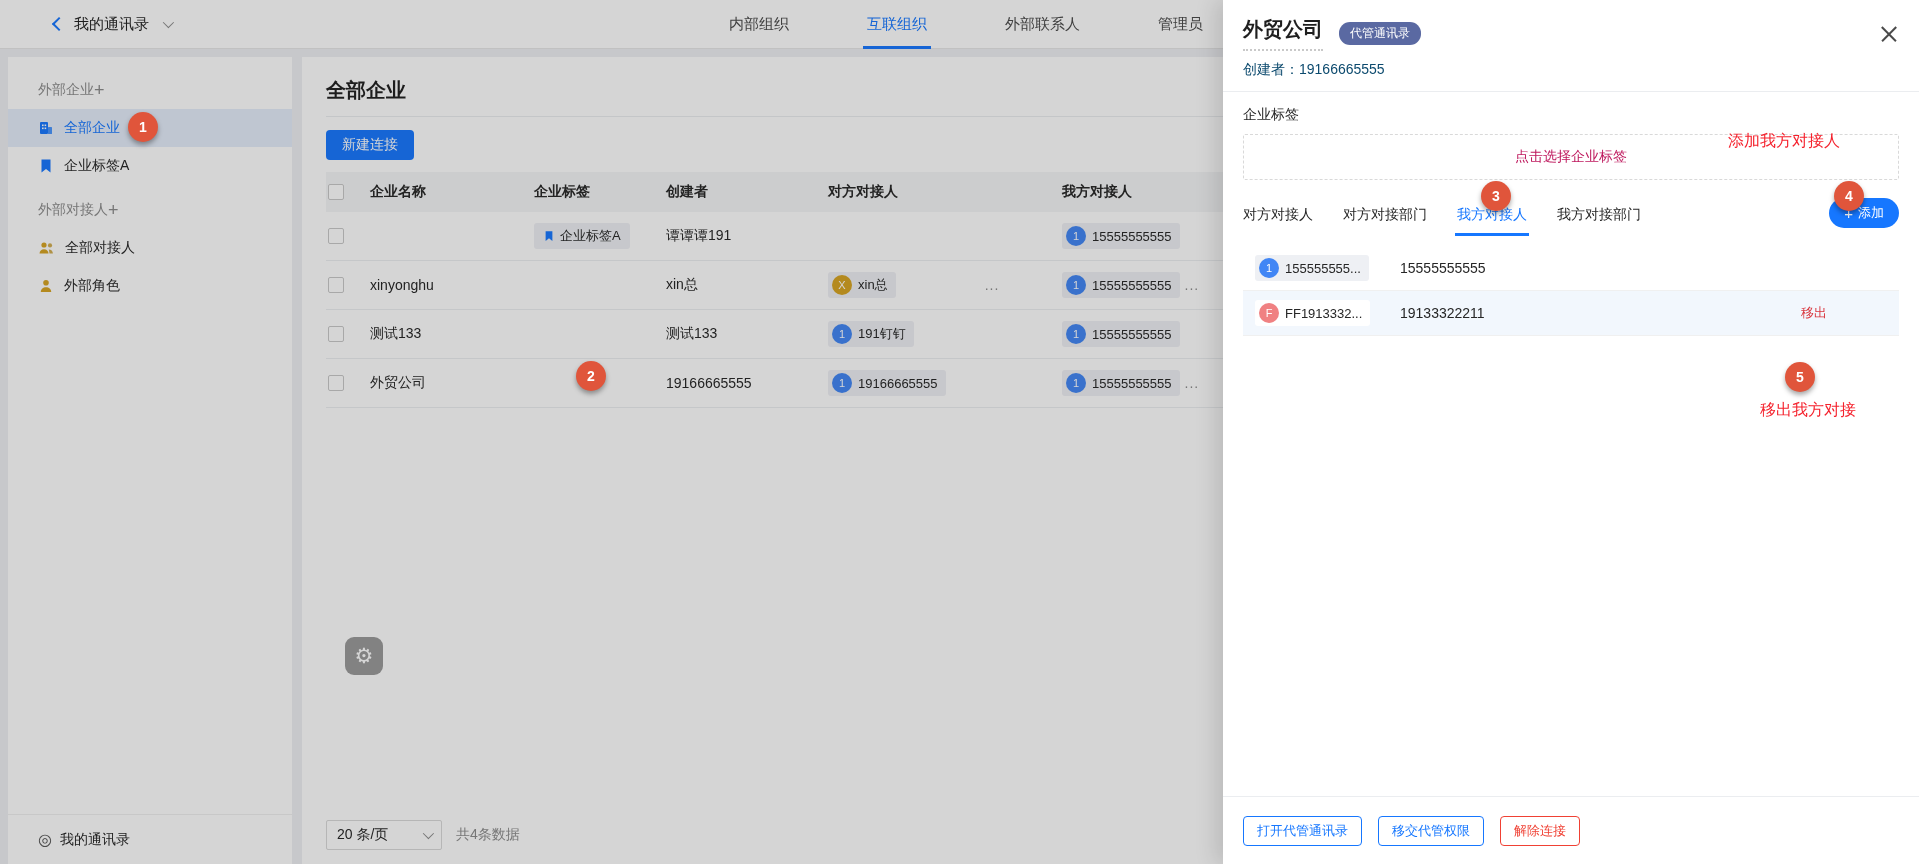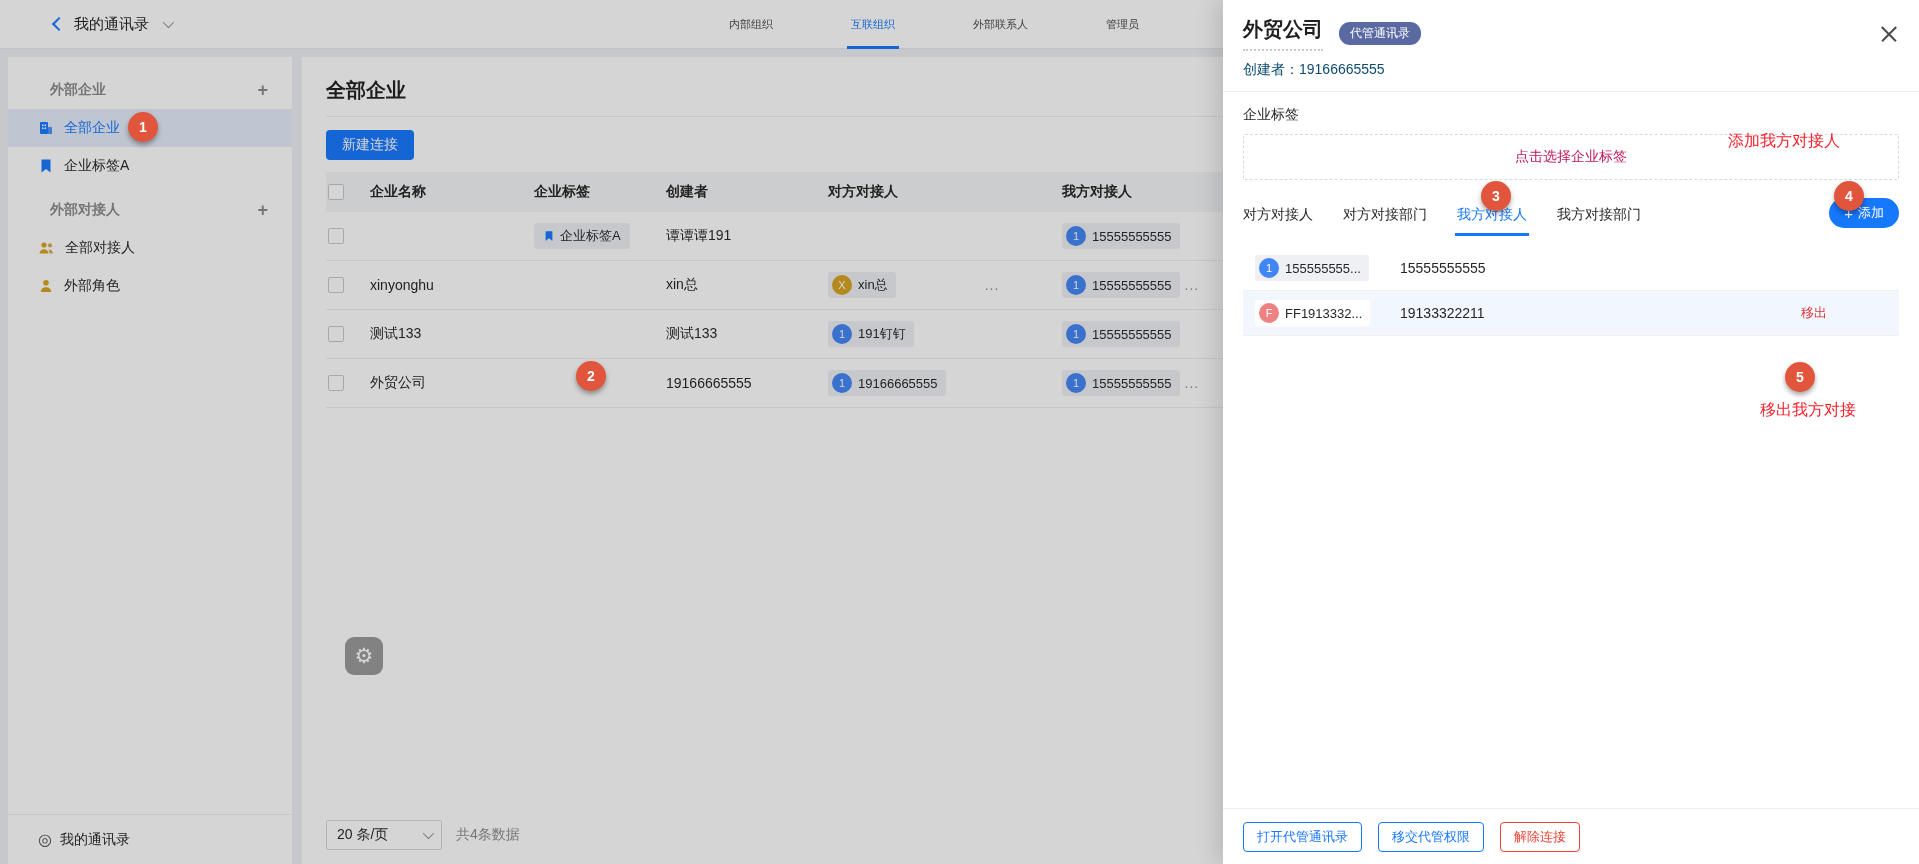--- a/index.html
+++ b/index.html
@@ -14,30 +14,30 @@
   .topbar {
     position:absolute; left:0; top:0; width:1919px; height:49px;
     background:#fff; border-bottom:1px solid #e7e7e7; z-index:10;
     display:flex; align-items:center;
   }
   .back-wrap { display:flex; align-items:center; gap:10px; margin-left:54px; cursor:pointer; }
   .back-chevron { width:10px; height:10px; border-left:2px solid #1677ff; border-bottom:2px solid #1677ff; transform:rotate(45deg); }
   .topbar-title { font-size:15px; color:#1f1f1f; }
   .caret-down { width:8px; height:8px; border-right:1.5px solid #8c8c8c; border-bottom:1.5px solid #8c8c8c; transform:rotate(45deg) translateY(-2px); margin-left:4px; }
   .top-tabs { position:absolute; left:725px; top:0; height:49px; display:flex; gap:70px; }
-  .top-tab { height:49px; display:flex; align-items:center; font-size:11px; color:#4a4a4a; cursor:pointer; position:relative; padding:0 4px; }
+  .top-tab { height:49px; display:flex; align-items:center; font-size:15px; color:#4a4a4a; cursor:pointer; position:relative; padding:0 4px; }
   .top-tab.active { color:#1677ff; }
   .top-tab.active::after { content:""; position:absolute; left:0; right:0; bottom:0; height:3px; background:#1677ff; }
 
   
   .sidebar {
     position:absolute; left:8px; top:57px; width:284px; height:807px;
     background:#fff; padding-top:14px; z-index:10;
   }
-  .group-header { height:38px; display:flex; align-items:center; justify-content:space-between; padding:0 24px 0 42px; color:#8c8c8c;font-weight:bold; }
+  .group-header { height:38px; display:flex; align-items:center; padding:0 24px 0 30px; color:#8c8c8c; }
   .plus-icon { font-size:18px; color:#8c8c8c; cursor:pointer; line-height:1; }
   .side-item { height:38px; display:flex; align-items:center; gap:10px; padding-left:30px; cursor:pointer; color:#262626; }
   .side-item.selected { background:#e4edfb; color:#1677ff; }
   .side-item svg { flex:0 0 auto; }
   .sidebar-footer {
     position:absolute; left:0; bottom:0; width:100%; height:50px;
     border-top:1px solid #efefef; display:flex; align-items:center; gap:8px; padding-left:30px; cursor:pointer;
   }
   .settings-glyph { font-size:16px; color:#595959; }
 
@@ -128,21 +128,21 @@
     background:#1677ff; color:#fff; border:none; font-size:13px; display:flex; align-items:center; gap:5px; cursor:pointer;
   }
   .btn-add .plus { font-size:15px; line-height:1; }
   .d-table { margin:10px 20px 0 20px; }
   .d-thead, .d-trow { display:grid; grid-template-columns:145px 146px 1fr 170px; align-items:center; padding-left:12px; }
   .d-thead { height:34px; background:#f5f6f7; font-weight:700; }
   .d-trow { height:45px; border-bottom:1px solid #f0f0f0; }
   .d-trow.hl { background:#f2f7fd; }
   .d-action { color:#d9363e; font-size:13px; text-align:center; cursor:pointer; }
   .d-footer {
-    position:absolute; left:0; right:0; bottom:0; height:56px; border-top:1px solid #ebedf0;
+    position:absolute; left:0; right:0; bottom:0; height:68px; border-top:1px solid #ebedf0;
     display:flex; align-items:center; gap:16px; padding-left:20px; background:#fff;
   }
   .btn-outline { height:30px; padding:0 13px; background:#fff; border-radius:4px; font-size:13px; cursor:pointer; }
   .btn-outline.blue { border:1px solid #1677ff; color:#1677ff; }
   .btn-outline.red  { border:1px solid #f04134; color:#f04134; }
 
   
   .anno-circle {
     position:absolute; width:30px; height:30px; border-radius:50%; background:#e0553b;
     color:#fff; font-weight:700; font-size:14px; display:flex; align-items:center; justify-content:center;

